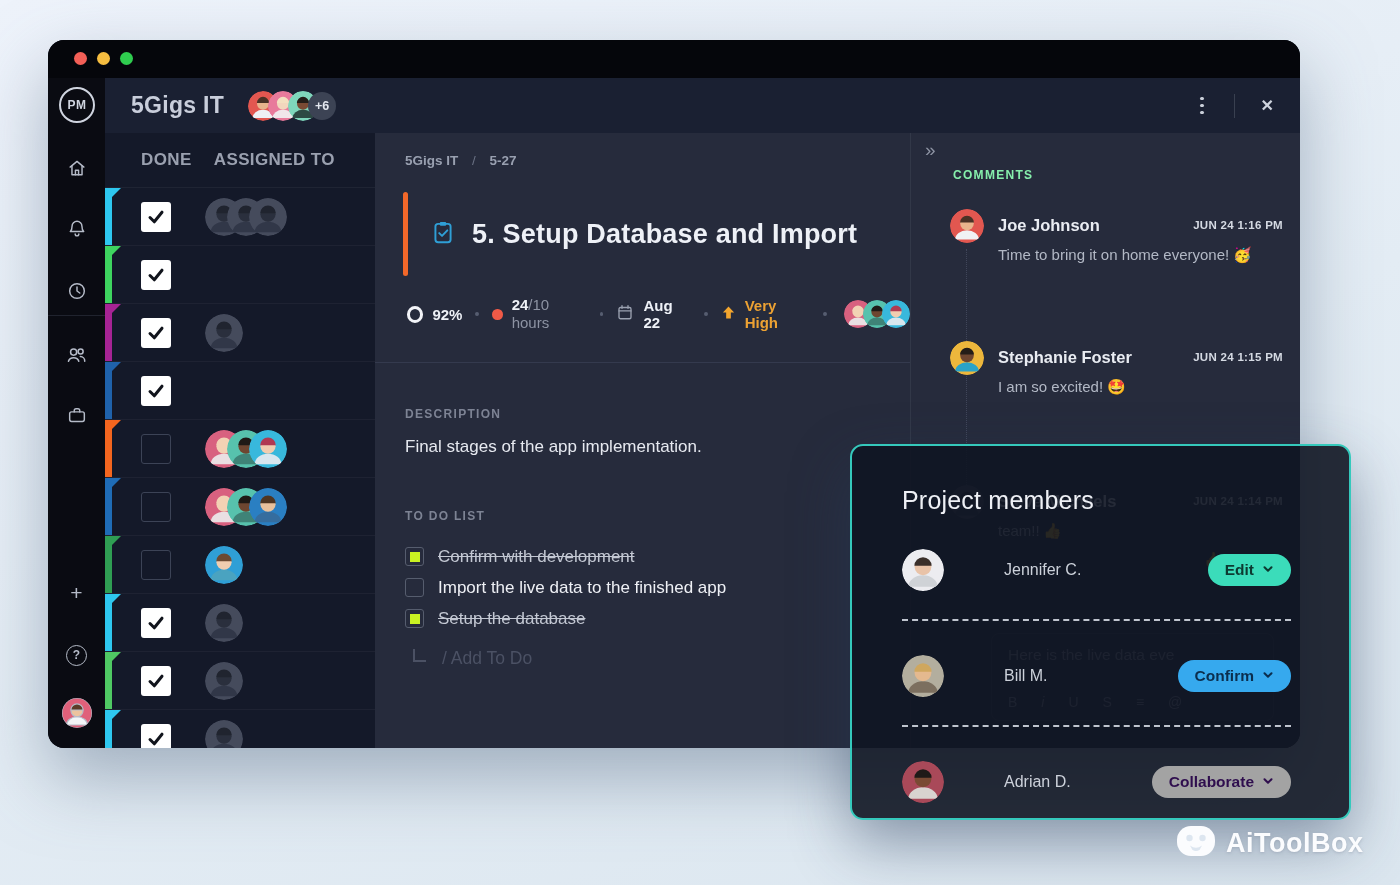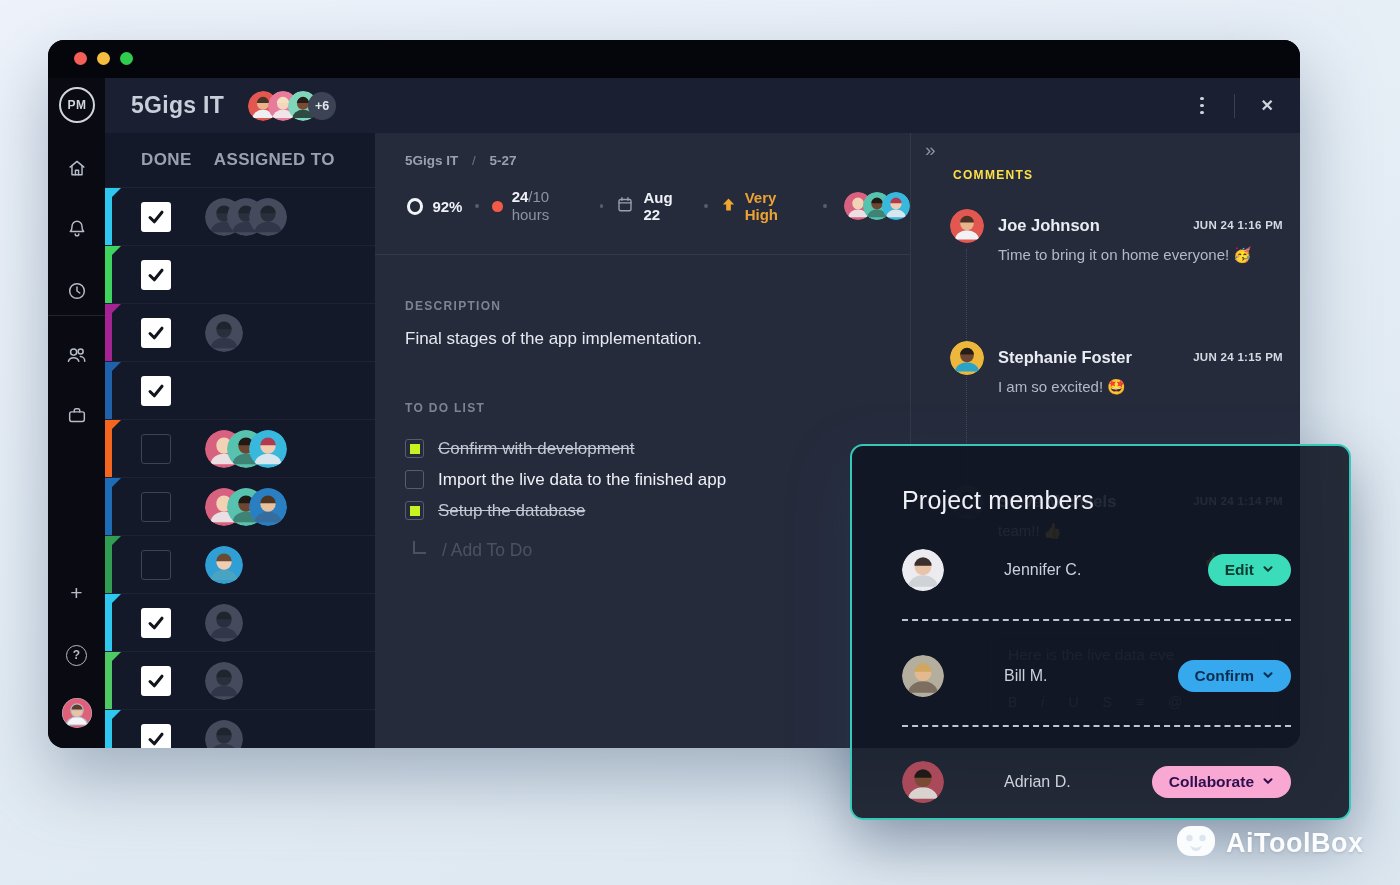--- a/index.html
+++ b/index.html
@@ -96,21 +96,21 @@
   .tbox.done i { display:block; width:10px; height:10px; background:#c9f222; }
   .titem .txt { font-size:17px; color:#eef0f5; }
   .titem.done .txt { color:#c3c8d3; text-decoration:line-through; }
   .addtodo { display:flex; align-items:center; margin:14px 0 0 38px; gap:16px; color:#4b5164; }
   .l-icon { width:13px; height:13px; border-left:2px solid #4b5164; border-bottom:2px solid #4b5164; margin-top:-6px; }
   .addtodo .txt { font-size:17.5px; }
 
   
   .comments { flex:1; background:#262b3c; border-left:1px solid #323848; position:relative; overflow:hidden; }
   .collapse { position:absolute; left:14px; top:6px; color:#8d93a3; font-size:19px; letter-spacing:-2px; cursor:pointer; }
-  .comm-label { position:absolute; left:42px; top:35px; font-size:12px; font-weight:bold; color:#fde047; letter-spacing:1.3px; }
+  .comm-label { position:absolute; left:42px; top:35px; font-size:12px; font-weight:bold; color:#86efac; letter-spacing:1.3px; }
   .dotline { position:absolute; left:55px; top:116px; height:238px; border-left:1.5px dotted #40465a; }
   .comm { position:absolute; left:0; right:0; }
   .cavatar { position:absolute; left:39px; top:0; }
   .cname { position:absolute; left:87px; top:7px; font-size:16.5px; font-weight:600; color:#e9ecf2; }
   .ctime { position:absolute; right:17px; top:10px; font-size:11.5px; font-weight:bold; color:#d5dae3; letter-spacing:.3px; }
   .ctext { position:absolute; left:87px; top:37px; font-size:15px; color:#b2b8c5; }
   .reaction { position:absolute; right:36px; top:418px; font-size:14px; color:#9aa0af; display:flex; gap:10px; align-items:center; }
   .dim-input { position:absolute; left:80px; right:26px; top:500px; height:88px;
                border:1px solid #3a4152; border-radius:8px; padding:12px 16px; }
   .dim-input .ph { font-size:15.5px; color:#8d93a3; }
@@ -583,20 +583,31 @@
   </div>
             </div>
         </div>
 
         <div class="main">
           <div class="crumbs">
             <span class="b">5Gigs IT</span>
             <span class="sep">/</span>
             <span class="b">5-27</span>
           </div>
+          <div class="title-wrap">
+            <span class="tbar"></span>
+            <span class="clip-icon">
+              <svg width="26" height="26" viewBox="0 0 24 24">
+                  <rect x="5" y="4.5" width="14" height="17" rx="2.5" fill="none" stroke="#2f9fd6" stroke-width="1.8"></rect>
+                  <rect x="9" y="2.8" width="6" height="3.4" rx="1.2" fill="#2f9fd6"></rect>
+                  <path d="M8.5 13 l2.6 2.6 L16 10.5" fill="none" stroke="#2f9fd6" stroke-width="1.8" stroke-linecap="round" stroke-linejoin="round"></path>
+                </svg>
+            </span>
+            <span class="task-title">5. Setup Database and Import</span>
+          </div>
           <div class="meta">
             <span class="ring"></span>
             <span class="m-b">92%</span>
             <span class="dot-sep"></span>
             <span class="red-dot"></span>
             <span><span class="m-b">24</span><span class="m-g">/10 hours</span></span>
             <span class="dot-sep"></span>
             <span>
               <svg width="18" height="18" viewBox="0 0 24 24" fill="none" stroke="#9aa1b0" stroke-width="1.8" stroke-linecap="round">
                   <rect x="4" y="6" width="16" height="15" rx="2"></rect>
@@ -836,21 +847,21 @@
             </defs>
     <g clip-path="url(#clip27)">
       <circle cx="20" cy="20" r="20" fill="#a94959"></circle>
       <path d="M6 36 a14 11 0 0 1 28 0 z" fill="#d8d3cf"></path>
       <circle cx="20" cy="17" r="8" fill="#7a4a33"></circle>
       <path d="M11.8 16 a8.2 8.2 0 0 1 16.4 0 z" fill="#1f1a18"></path>
     </g>
           </svg>
         </span>
     <span class="mname">Adrian D.</span>
-    <button class="mbtn" style="background:#f9a8d4;color:#2f0e4e">
+    <button class="mbtn" style="background:#a3a3a3;color:#2f0e4e">
       <span>Collaborate</span>
           <span><svg width="12" height="12" viewBox="0 0 12 12">
               <path d="M2.5 4.2 L6 7.8 L9.5 4.2" stroke="currentColor" stroke-width="2" fill="none" stroke-linecap="round" stroke-linejoin="round"></path>
             </svg></span>
     </button>
   </div>
     </div>
 </div>
 
 <div class="watermark">

